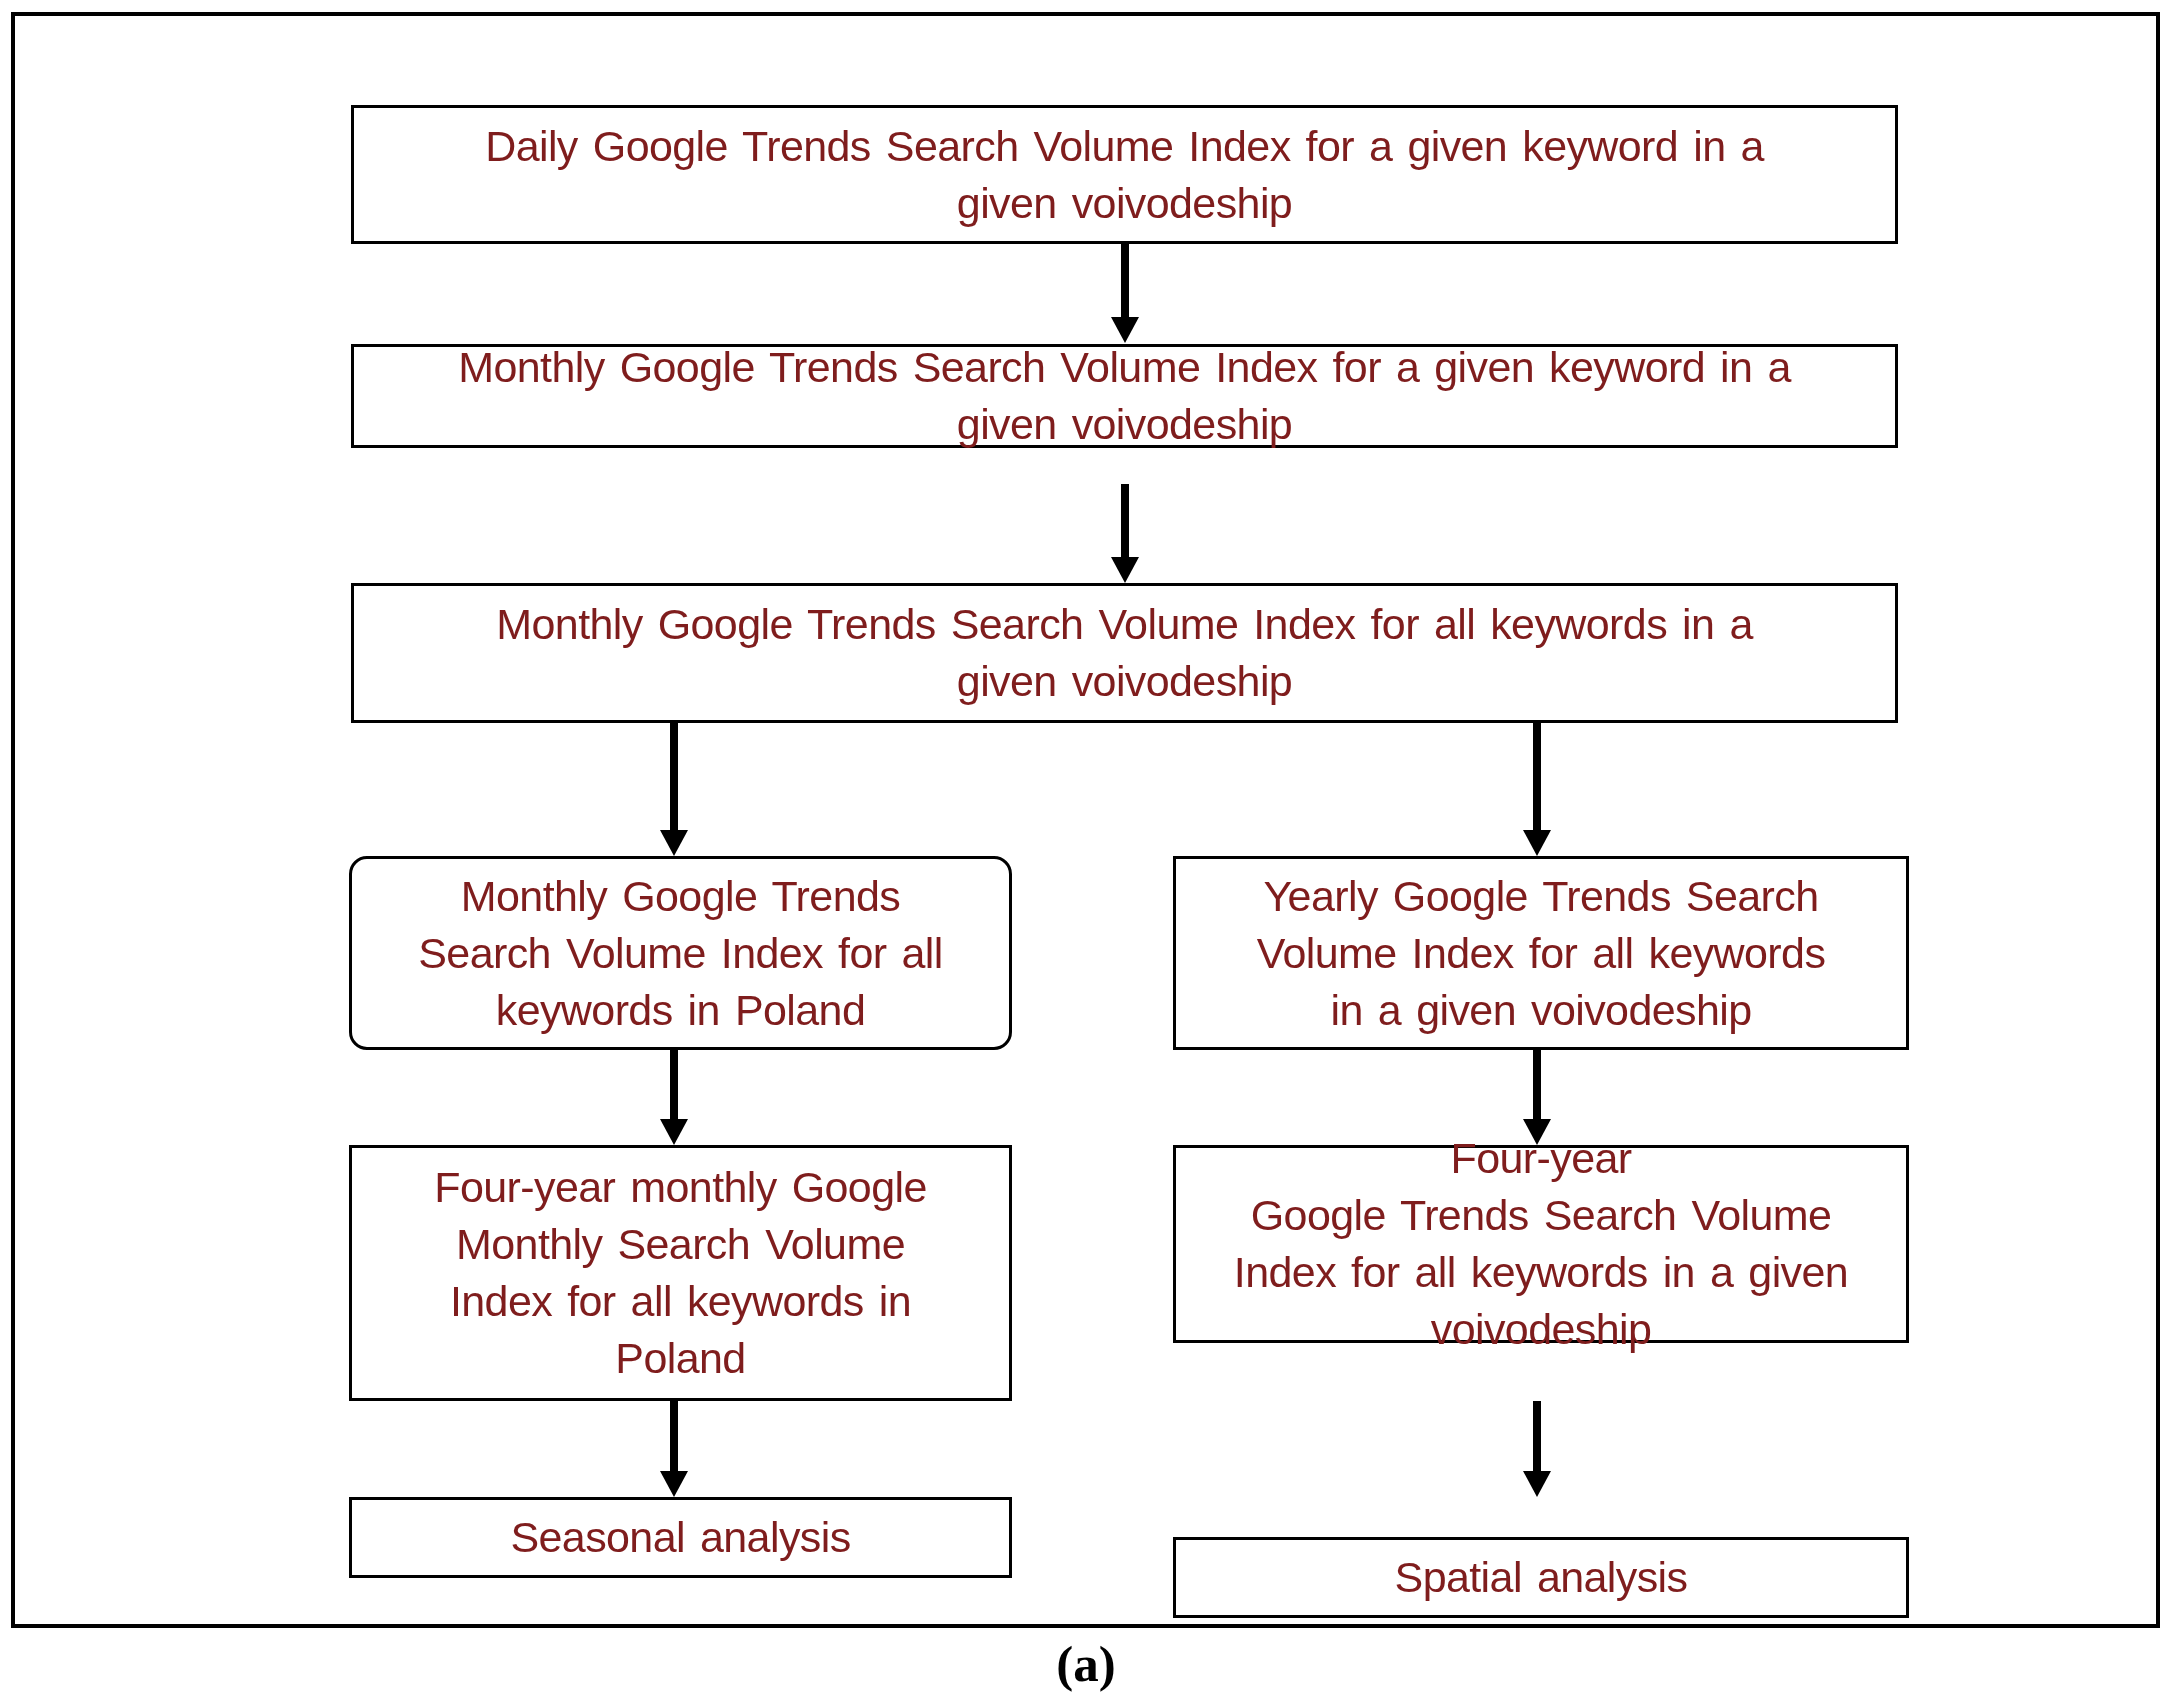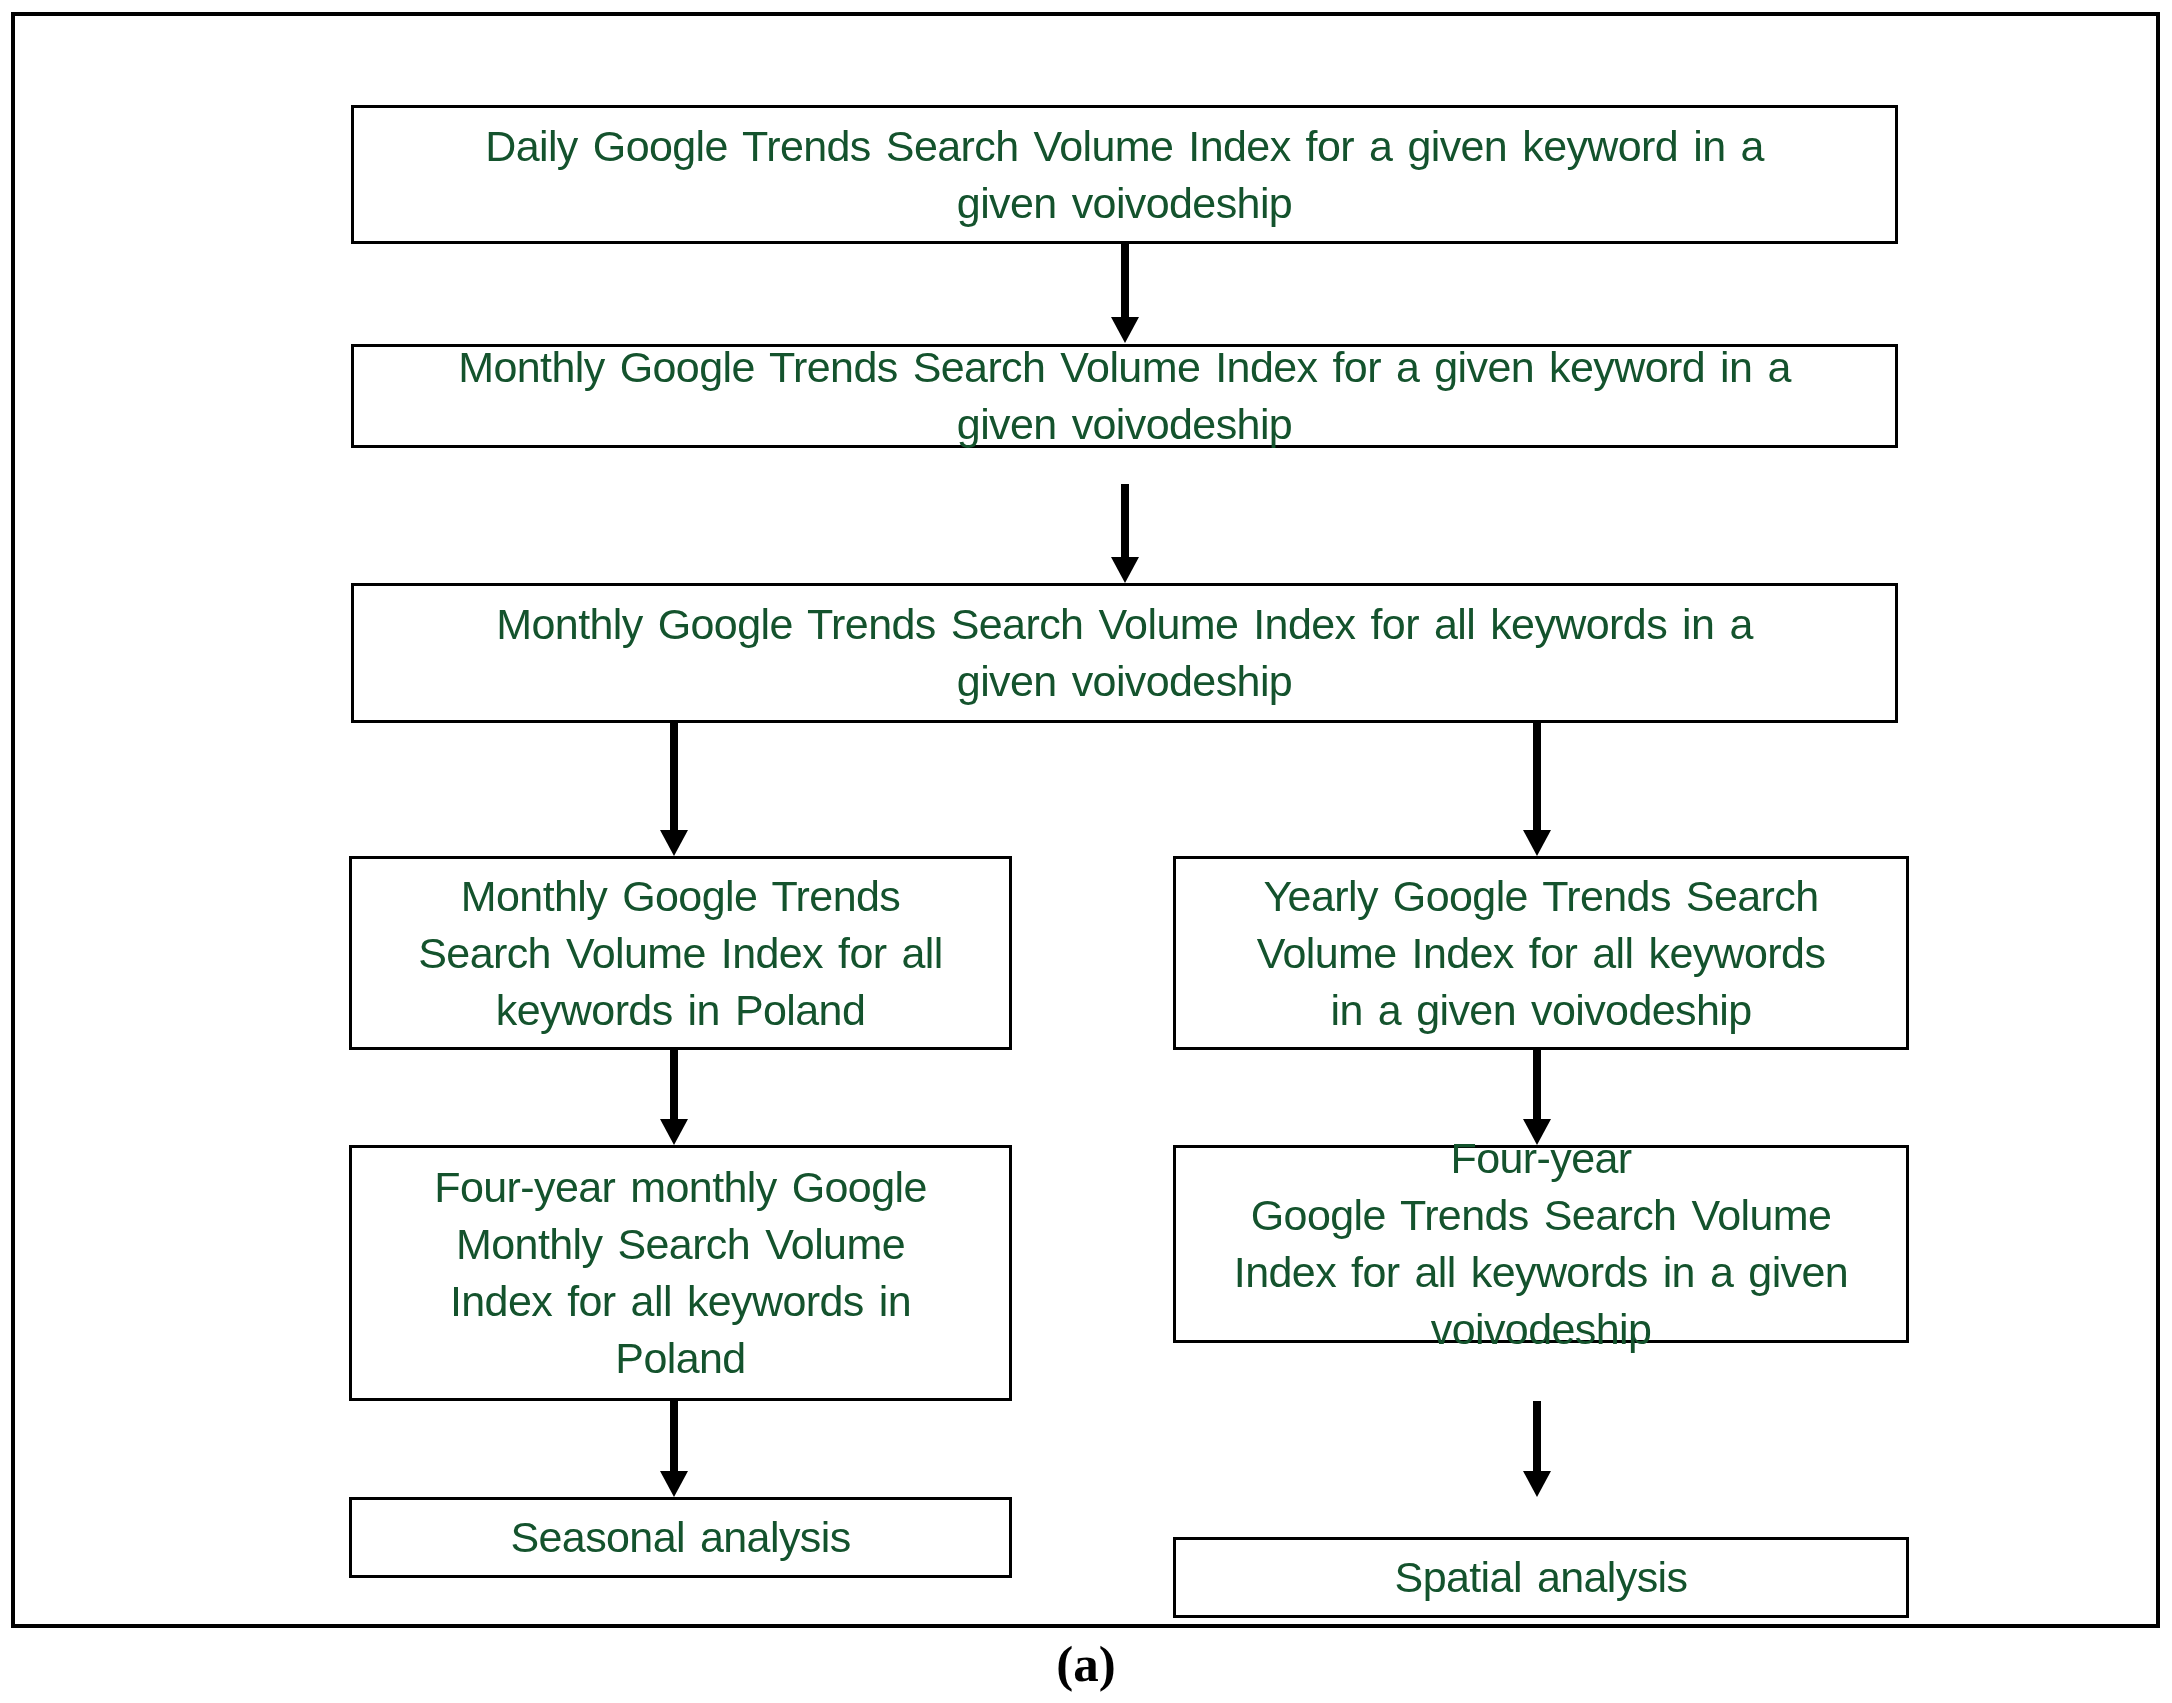--- a/index.html
+++ b/index.html
@@ -29,21 +29,21 @@
     justify-content: center;
     text-align: center;
     padding: 3.7px 8.5px;
   }
   .node-text {
     white-space: pre-line;
     font-size: 43px;
     line-height: 57px;
     letter-spacing: -0.6px;
     word-spacing: 3.7px;
-    color: #14532d;
+    color: #7f1d1d;
   }
   .arrow {
     position: absolute;
     width: 28px;
     display: flex;
     flex-direction: column;
     align-items: center;
   }
   .arrow .shaft {
     width: 8.5px;
@@ -101,21 +101,21 @@
 
   <div class="arrow" style="left:660px; top:723px; height:133px;">
     <div class="shaft"></div>
     <div class="head"></div>
   </div>
   <div class="arrow" style="left:1523px; top:723px; height:133px;">
     <div class="shaft"></div>
     <div class="head"></div>
   </div>
 
-  <div class="node" style="left:349px; top:856px; width:663px; height:194px;">
+  <div class="node" style="left:349px; top:856px; width:663px; height:194px;border-radius:18px;">
     <span class="node-text">Monthly Google Trends
 Search Volume Index for all
 keywords in Poland</span>
   </div>
   <div class="node" style="left:1173px; top:856px; width:736px; height:194px;">
     <span class="node-text">Yearly Google Trends Search
 Volume Index for all keywords
 in a given voivodeship</span>
   </div>
 

